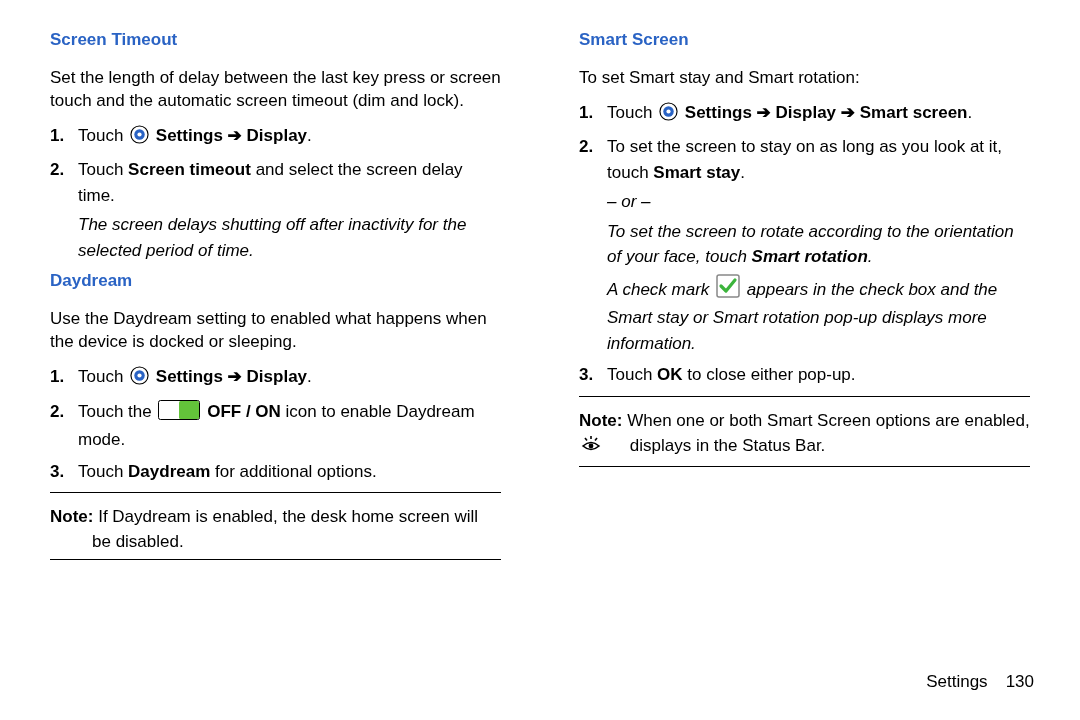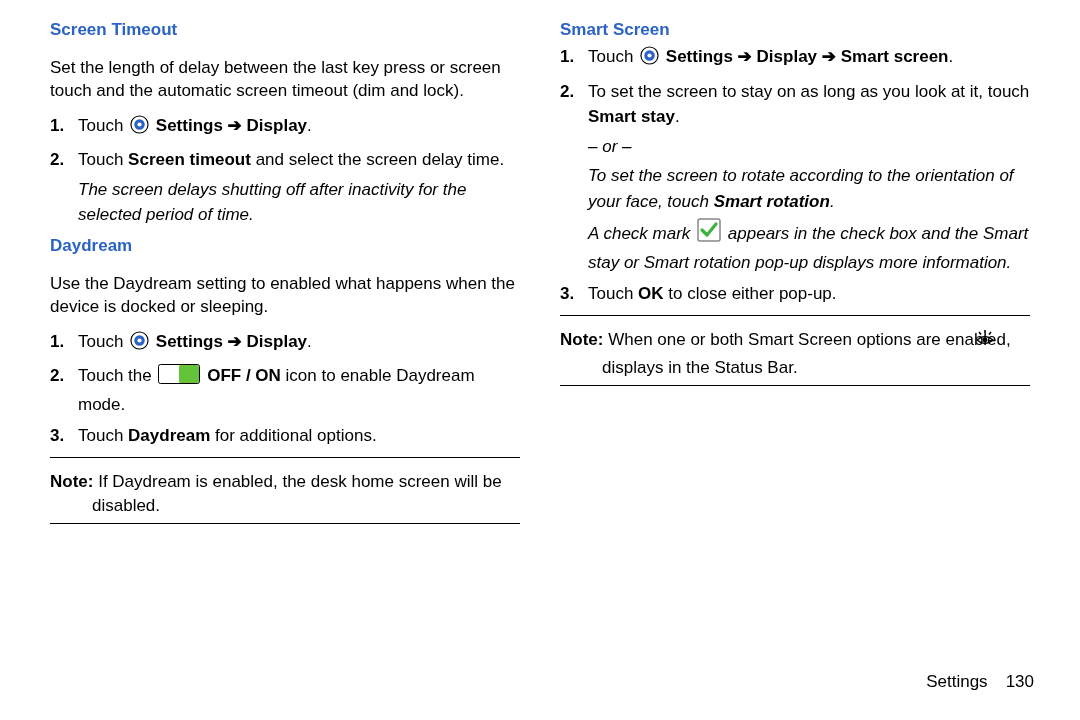--- a/index.html
+++ b/index.html
@@ -6,23 +6,24 @@
     margin: 0;
     padding: 0;
     width: 1080px;
     height: 720px;
     background: #fff;
     font-family: Arial, Helvetica, sans-serif;
     color: #000;
   }
   .page {
     display: flex;
-    padding: 20px 50px 0 50px;
+    padding: 30px 50px 0 50px;
     box-sizing: border-box;
     height: 650px;
+    gap: 38px;
   }
   .col {
     width: 480px;
     box-sizing: border-box;
   }
   .col.left { margin-right: 40px; }
   h3 {
     margin: 0 0 4px 0;
     font-size: 17px;
     font-weight: bold;
@@ -150,20 +151,21 @@
 
     <hr>
     <p class="note">
       <b>Note:</b><span> If Daydream is enabled, the desk home screen will be disabled.</span>
     </p>
     <hr>
   </div>
 
   <div class="col right">
     <h3>Smart Screen</h3>
+    <p class="intro">To set Smart stay and Smart rotation:</p>
 
     <ol>
       <li>
         <span class="num">1.</span>
         <span>Touch </span>
         <span class="glyph">
           <svg width="19" height="19" viewBox="0 0 20 20">
               <circle cx="10" cy="10" r="9" fill="none" stroke="#000" stroke-width="1.2"></circle>
               <circle cx="10" cy="10" r="5.5" fill="#2a63c4"></circle>
               <circle cx="10" cy="10" r="2.2" fill="#fff"></circle>

